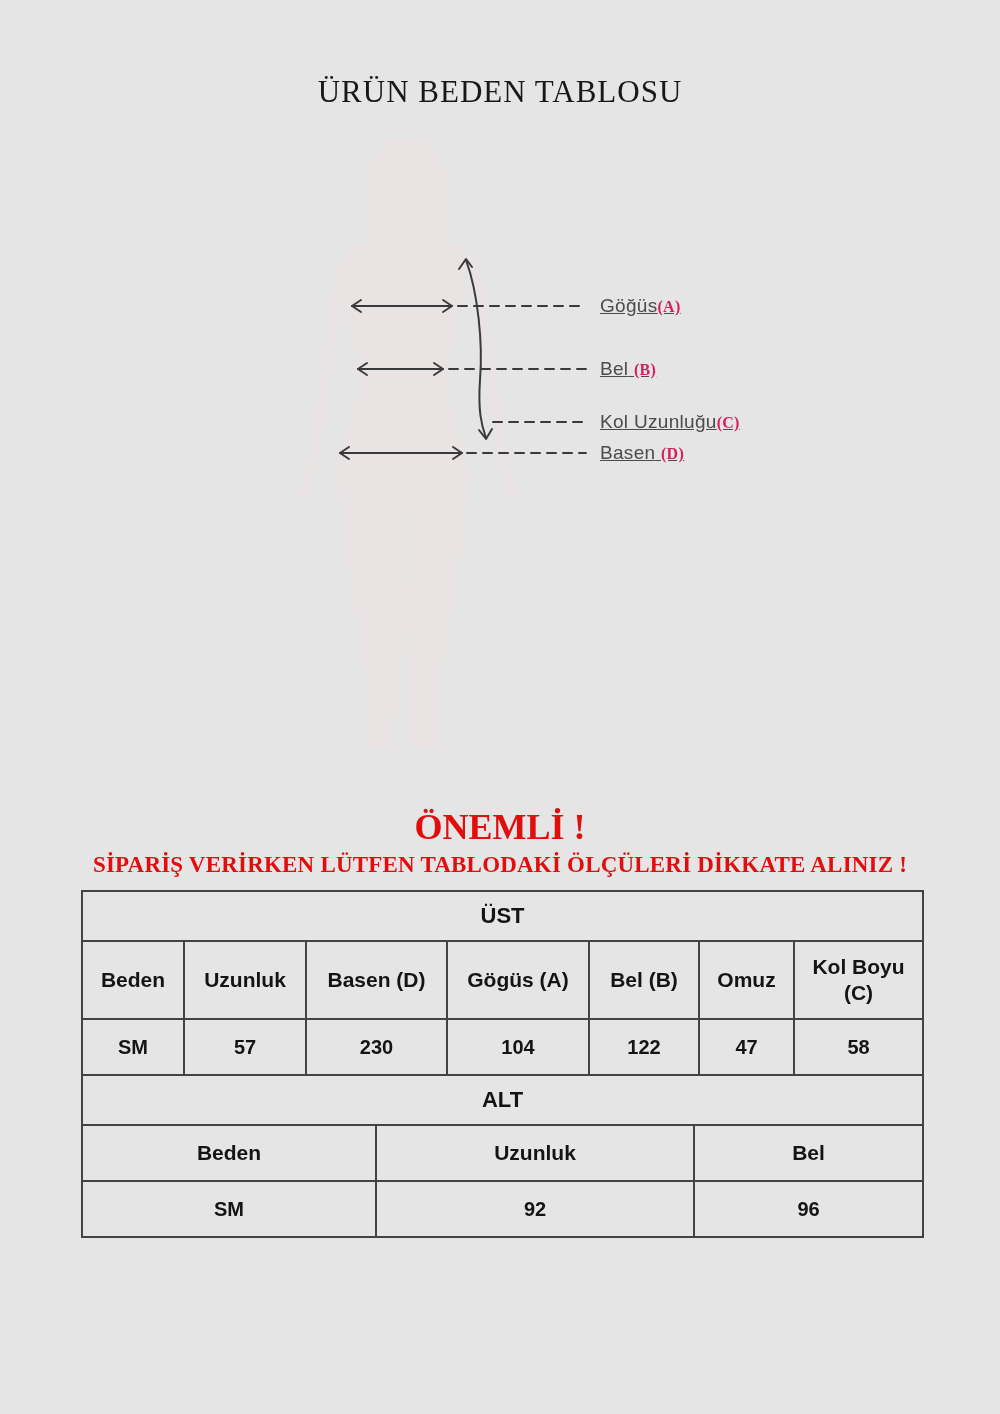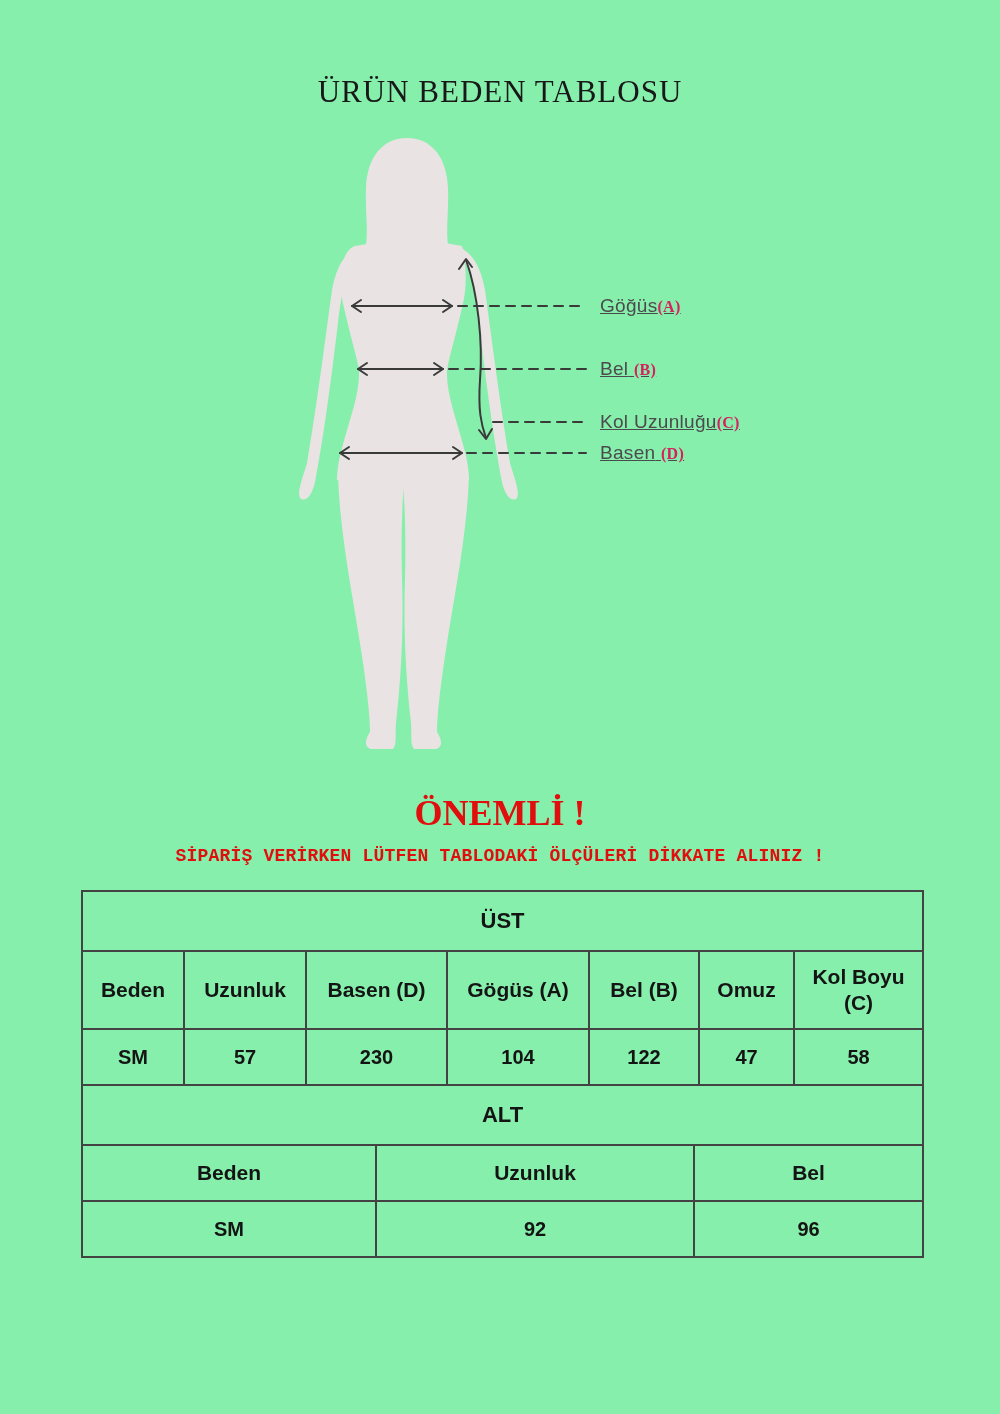--- a/index.html
+++ b/index.html
@@ -2,21 +2,21 @@
 <html><head>
 <meta charset="utf-8">
 <style>
   * { margin: 0; padding: 0; box-sizing: border-box; }
   html, body { background: #ffffff; }
   .page {
     position: relative;
     width: 1000px;
     height: 1414px;
     margin: 0 auto;
-    background: #86efac;
+    background: #e5e5e5;
     font-family: "Liberation Sans", "DejaVu Sans", sans-serif;
     overflow: hidden;
   }
   .doc-title {
     padding-top: 74px;
     text-align: center;
     font-family: "Liberation Serif", "DejaVu Serif", serif;
     font-size: 31px;
     font-weight: 400;
     letter-spacing: 1px;
@@ -45,44 +45,44 @@
     font-weight: 700;
     font-size: 16px;
     color: #d6215f;
   }
   .warning { text-align: center; }
   .warning-heading {
     font-family: "Liberation Serif", "DejaVu Serif", serif;
     font-weight: 700;
     font-size: 36px;
     color: #e10e0e;
-    margin-top: 14px;
+    margin-top: 28px;
   }
   .warning-subheading {
-    font-family: Liberation Mono, monospace;
+    font-family: Liberation Serif, serif;
     font-weight: 700;
-    font-size: 18px;
+    font-size: 23px;
     color: #e10e0e;
-    margin-top: 12px;
+    margin-top: 4px;
     letter-spacing: 0.2px;
   }
   .tables-wrap { position: absolute; left: 81px; top: 890px; width: 841px; }
   table.size-table {
     width: 841px;
     border-collapse: collapse;
     table-layout: fixed;
     color: #141414;
   }
   table.size-table td {
     border: 2px solid #434343;
     text-align: center;
     vertical-align: middle;
     padding: 2px 6px;
   }
-  .row-section td { height: 60px; font-size: 22px; font-weight: 700; letter-spacing: 0; }
+  .row-section td { height: 50px; font-size: 22px; font-weight: 700; letter-spacing: 0; }
   .row-head td    { height: 78px; font-size: 21px; font-weight: 700; line-height: 1.25; }
   .row-head-alt td{ height: 56px; font-size: 21px; font-weight: 700; }
   .row-data td    { height: 56px; font-size: 20px; font-weight: 700; }
   table.alt-table { margin-top: -2px; padding-left: 20px; }
 </style>
 </head>
 <body>
 
 <div class="page">
 

